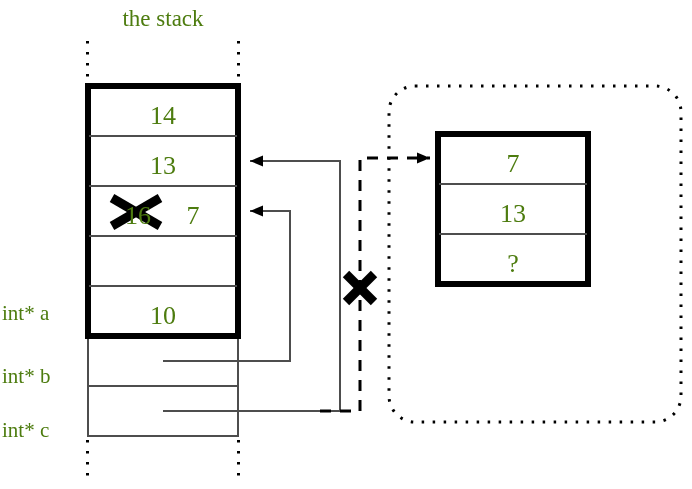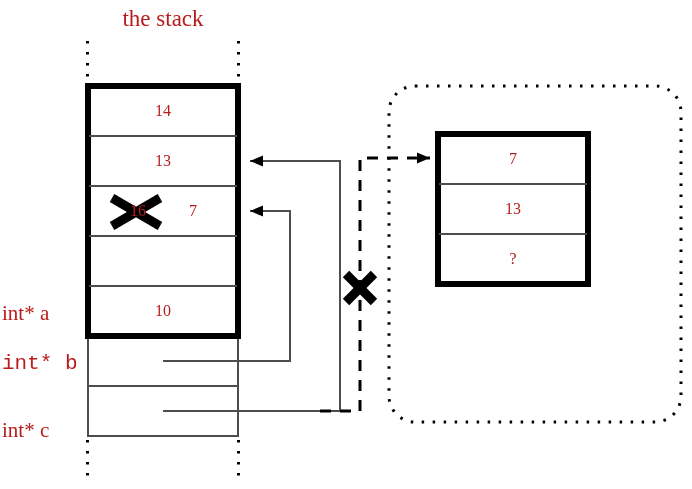--- a/index.html
+++ b/index.html
@@ -23,29 +23,29 @@
     position: absolute;
     left: 0;
     top: 0;
     width: 692px;
     height: 489px;
   }
   .lbl {
     position: absolute;
     white-space: pre;
     font-family: "Liberation Serif", "DejaVu Serif", serif;
-    color: #b91c1c;
+    color: #4d7c0f;
     line-height: 1;
   }
   .section-title {
     font-size: 23px;
     text-align: center;
   }
   .cell-value {
-    font-size: 16px;
+    font-size: 26px;
     text-align: center;
   }
   .var-label {
     font-size: 21px;
     text-align: left;
   }
 </style>
 </head>
 <body>
 
@@ -128,21 +128,21 @@
 
   <div class="lbl cell-value" style="left:108px; top:203px; width:60px;">16</div>
 
   <div class="lbl cell-value" style="left:168px; top:203px; width:50px;">7</div>
 
 
   <div class="lbl cell-value" style="left:88px; top:303px; width:150px;">10</div>
 
   <div class="lbl var-label" style="left:2px; top:303px;text-align:center;">int* a</div>
 
-  <div class="lbl var-label" style="left:2px; top:353px;font-family:Liberation Mono, monospace;">int* b</div>
+  <div class="lbl var-label" style="left:2px; top:366px;">int* b</div>
 
   <div class="lbl var-label" style="left:2px; top:420px;">int* c</div>
 
   <div class="lbl cell-value" style="left:438px; top:151px; width:150px;">7</div>
 
   <div class="lbl cell-value" style="left:438px; top:201px; width:150px;">13</div>
 
   <div class="lbl cell-value" style="left:438px; top:251px; width:150px;">?</div>
 
 </div>

